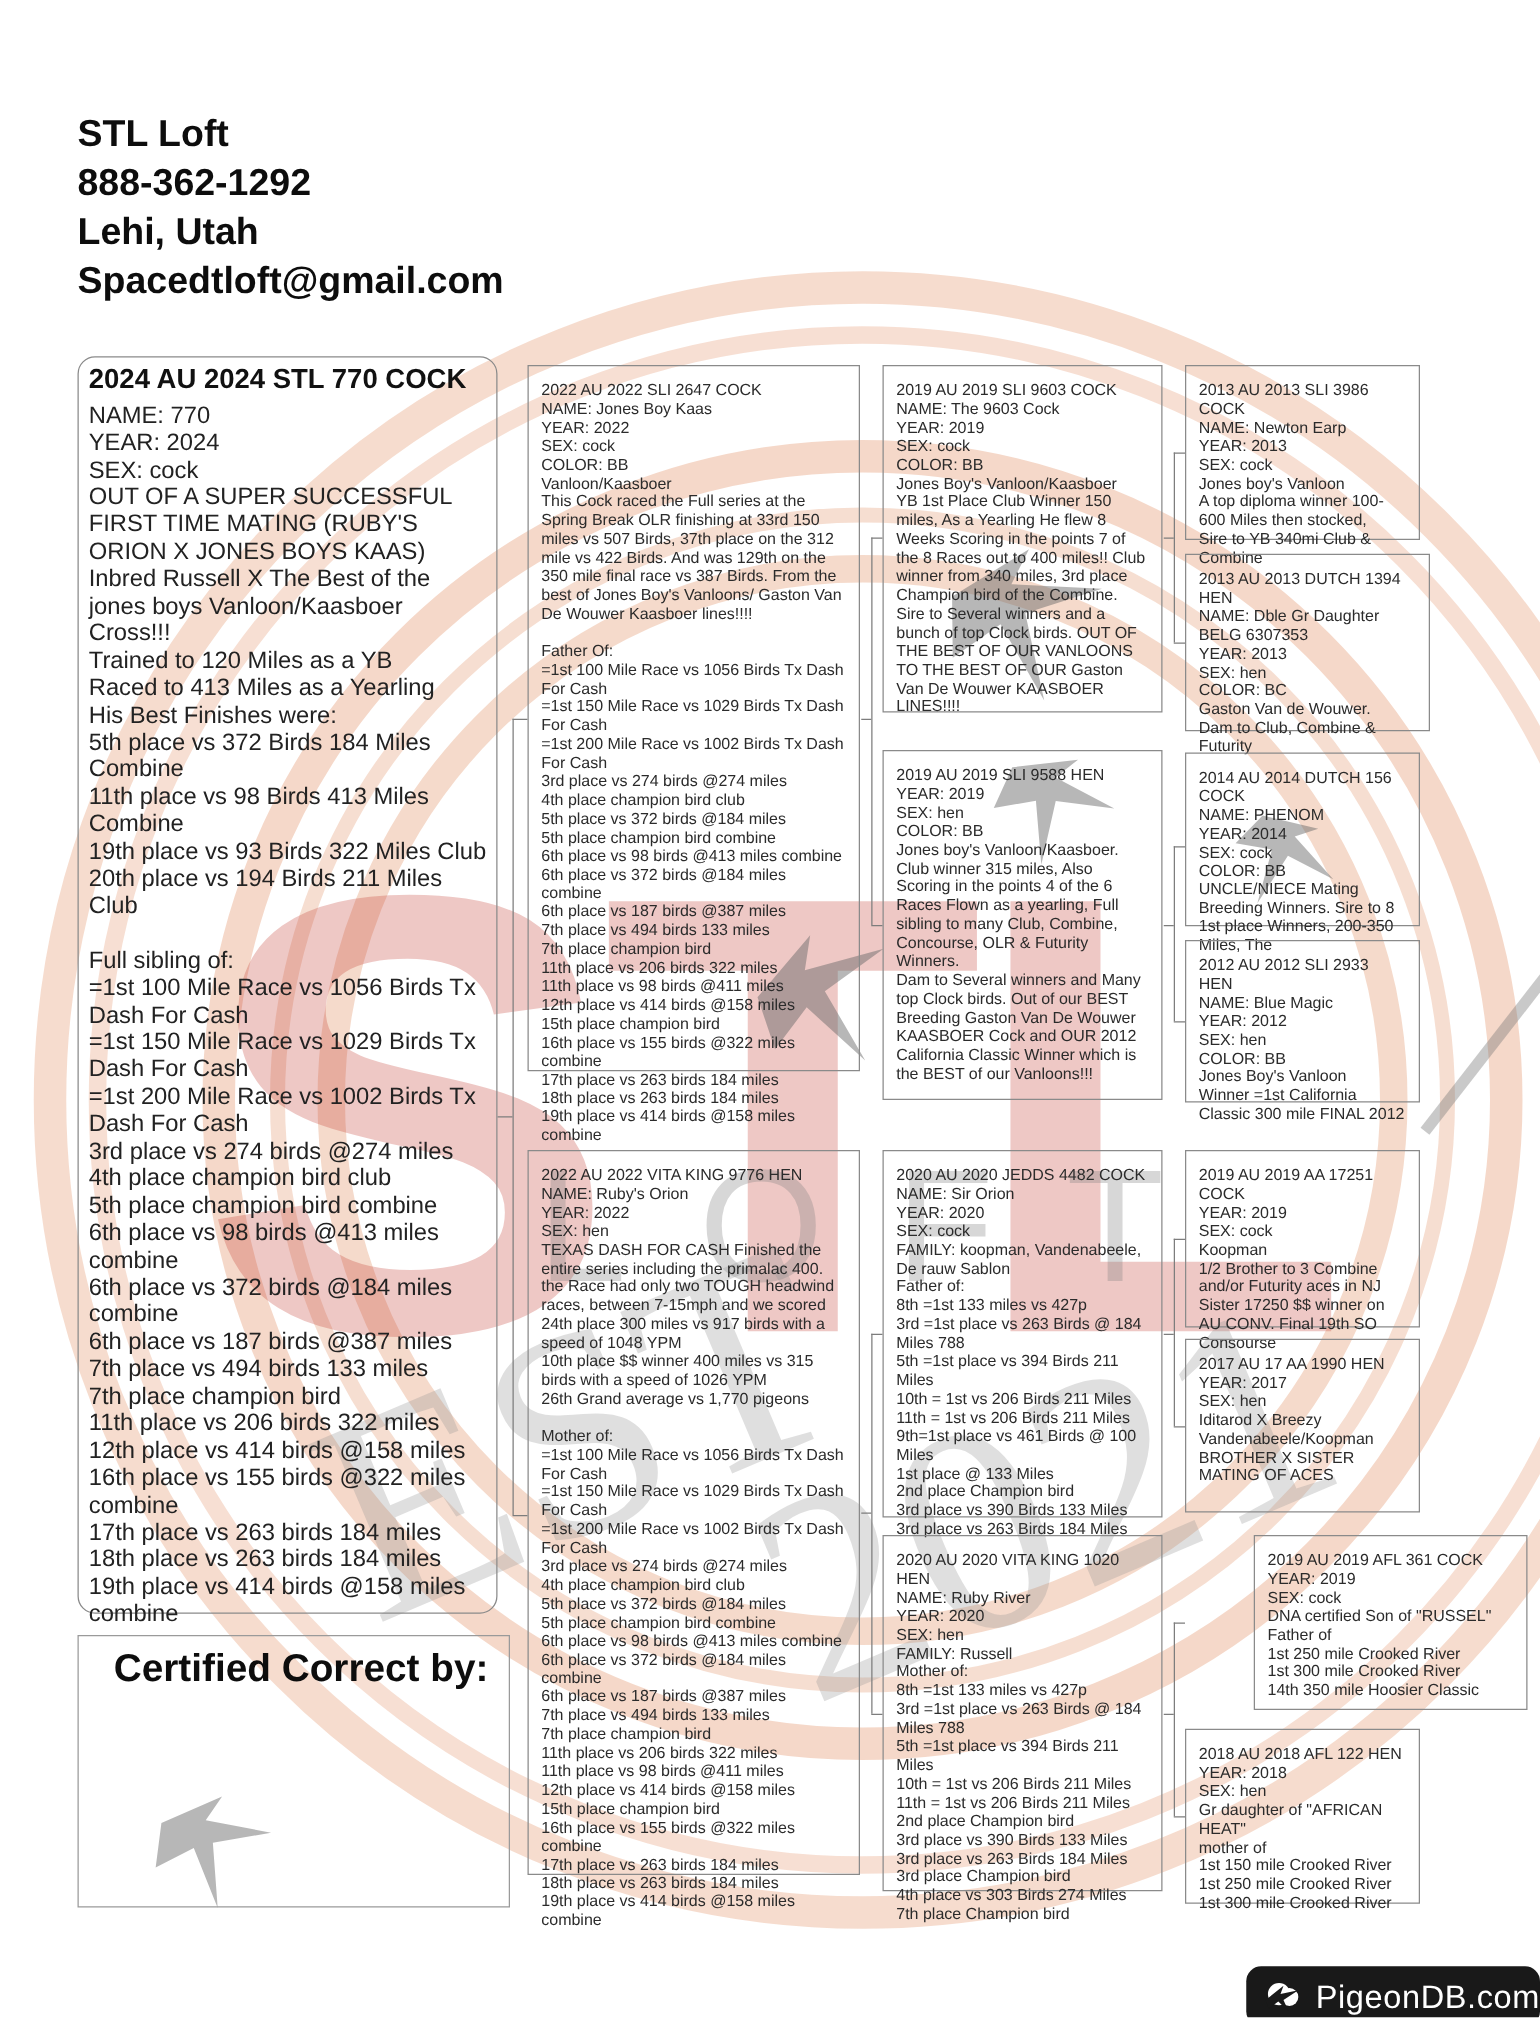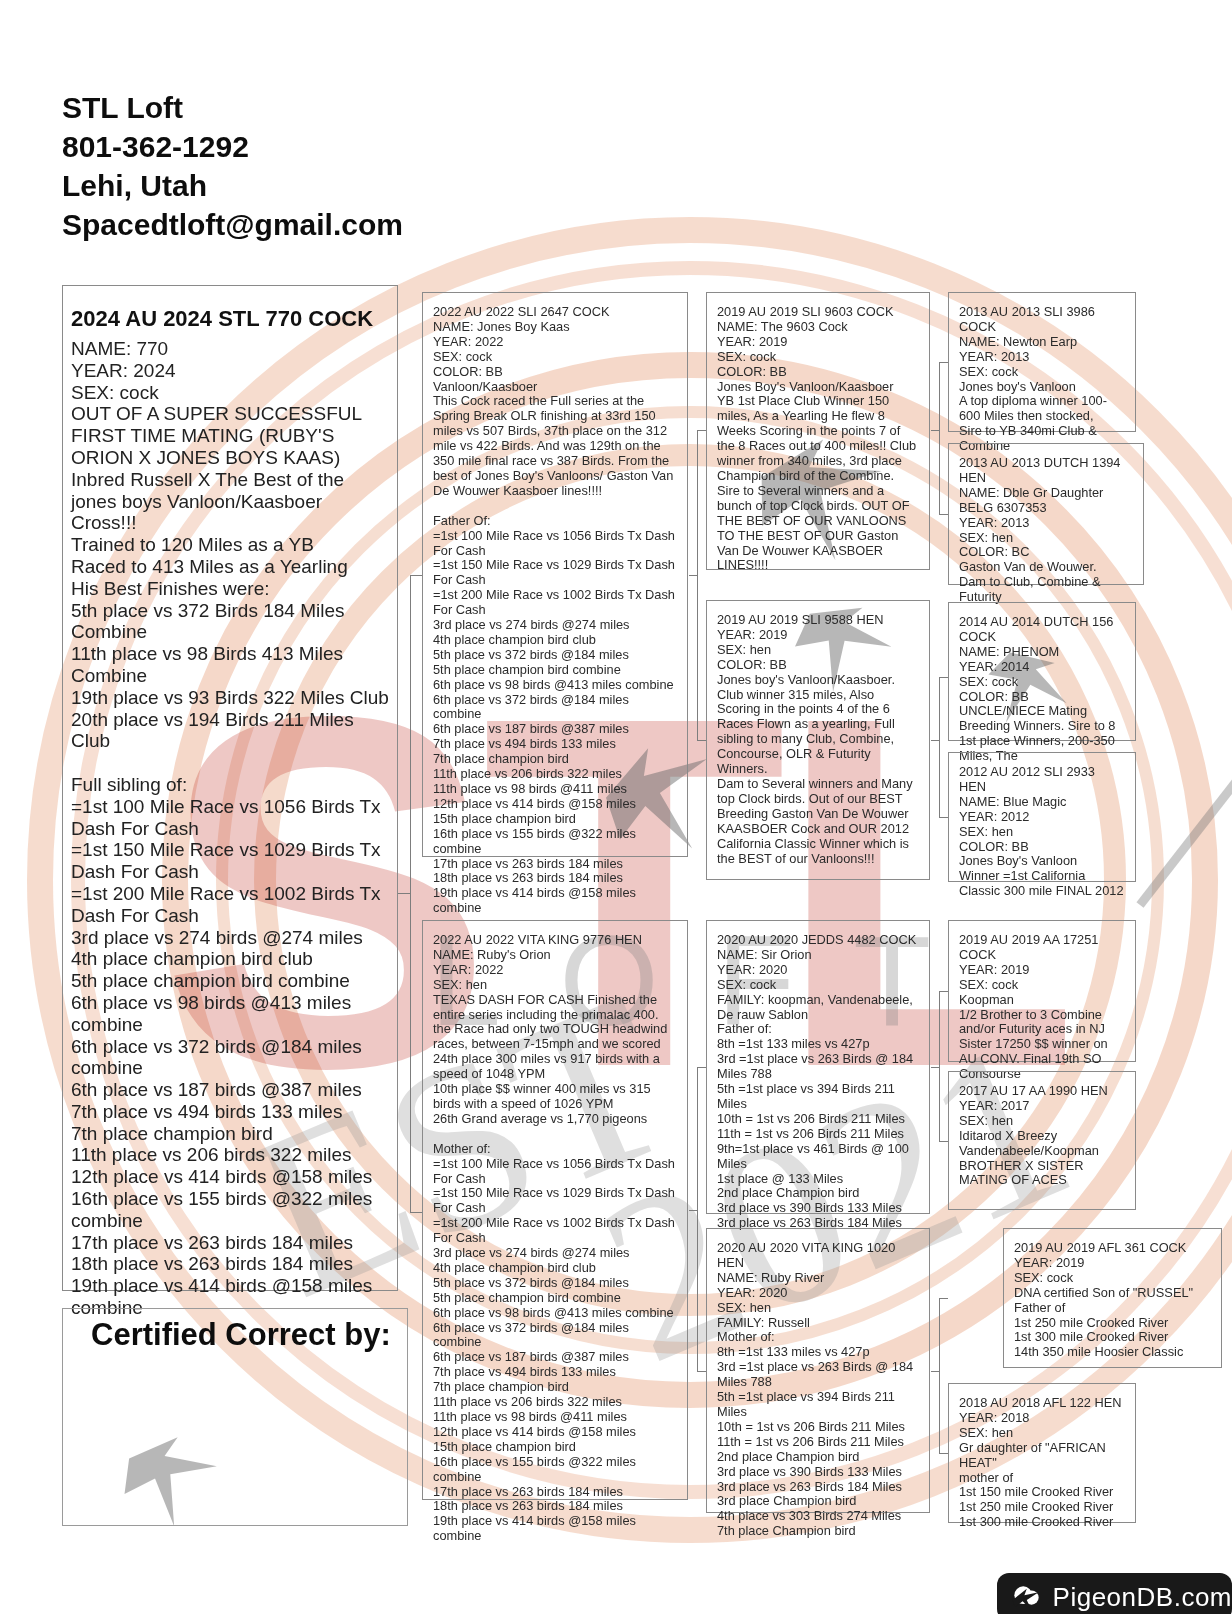--- a/index.html
+++ b/index.html
@@ -6,21 +6,21 @@
   .page{position:relative;width:1232px;height:1614px;background:#ffffff;overflow:hidden;
         font-family:"Liberation Sans", sans-serif;color:#1c1c1c;}
   
   .wm{position:absolute;left:0;top:0;z-index:0;pointer-events:none;}
   
   .owner{position:absolute;left:62px;top:88px;z-index:2;font-weight:bold;font-size:30px;line-height:39px;color:#0d0d0d;}
   .tagline{position:absolute;left:703px;top:232px;z-index:2;font-weight:bold;font-size:36px;color:#0d0d0d;}
   
   .pbox{position:absolute;z-index:2;border:1px solid #8a8a8a;box-sizing:border-box;background:transparent;}
   .pbox .plines{white-space:pre-line;}
-  .box-subject{padding:20px 8px;}
+  .box-subject{padding:4px 8px;border-radius:14px;}
   .box-subject .band{font-size:22px;font-weight:bold;margin-bottom:6px;color:#111;}
   .box-subject .plines{font-size:19px;line-height:21.8px;color:#222;}
   .box-sm{padding:12px 10px;}
   .box-sm .band{font-size:12.8px;line-height:14.9px;color:#2b2b2b;}
   .box-sm .plines{font-size:12.8px;line-height:14.9px;color:#2b2b2b;}
   
   .conn{position:absolute;z-index:1;background:#7d7d7d;}
   
   .certified{position:absolute;left:62px;top:1308px;width:346px;height:218px;z-index:2;
              border:1px solid #9a9a9a;box-sizing:border-box;}
@@ -52,21 +52,21 @@
       <path transform="translate(830,585) scale(1.1) rotate(35)" d="M0,32 L36,0 L30,20 L78,14 L40,34 L58,78 L28,42 L6,64 Z"></path>
       <path transform="translate(600,755) scale(1.35) rotate(-8)" d="M0,32 L36,0 L30,20 L78,14 L40,34 L58,78 L28,42 L6,64 Z"></path>
       <path transform="translate(1035,635) scale(0.95) rotate(55)" d="M0,32 L36,0 L30,20 L78,14 L40,34 L58,78 L28,42 L6,64 Z"></path>
       <path transform="translate(140,1425) scale(1.1) rotate(18)" d="M0,32 L36,0 L30,20 L78,14 L40,34 L58,78 L28,42 L6,64 Z"></path>
     </g>
     <line x1="1140" y1="905" x2="1245" y2="770" stroke="rgba(120,120,120,0.4)" stroke-width="9"></line>
   </svg>
 
   <div class="owner">
     <div>STL Loft</div>
-    <div>801-362-1292</div>
+    <div>888-362-1292</div>
     <div>Lehi, Utah</div>
     <div>Spacedtloft@gmail.com</div>
   </div>
 
 
   <div class="conn" style="left:410px;top:575px;width:1px;height:637px;"></div>
   <div class="conn" style="left:398px;top:893px;width:12px;height:1px;"></div>
   <div class="conn" style="left:410px;top:575px;width:12px;height:1px;"></div>
   <div class="conn" style="left:410px;top:1212px;width:12px;height:1px;"></div>
 

